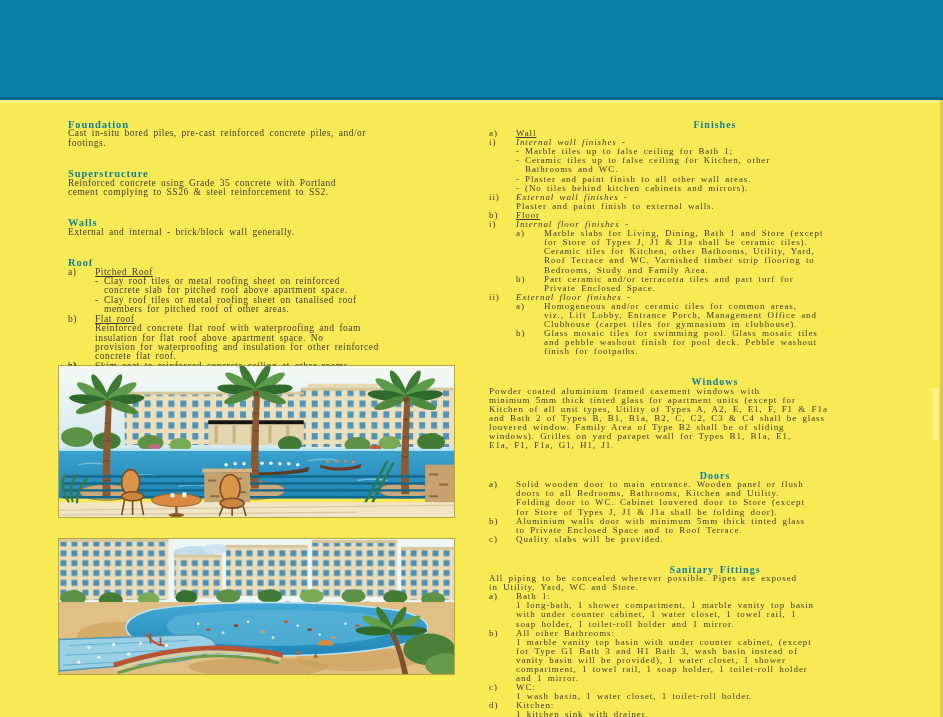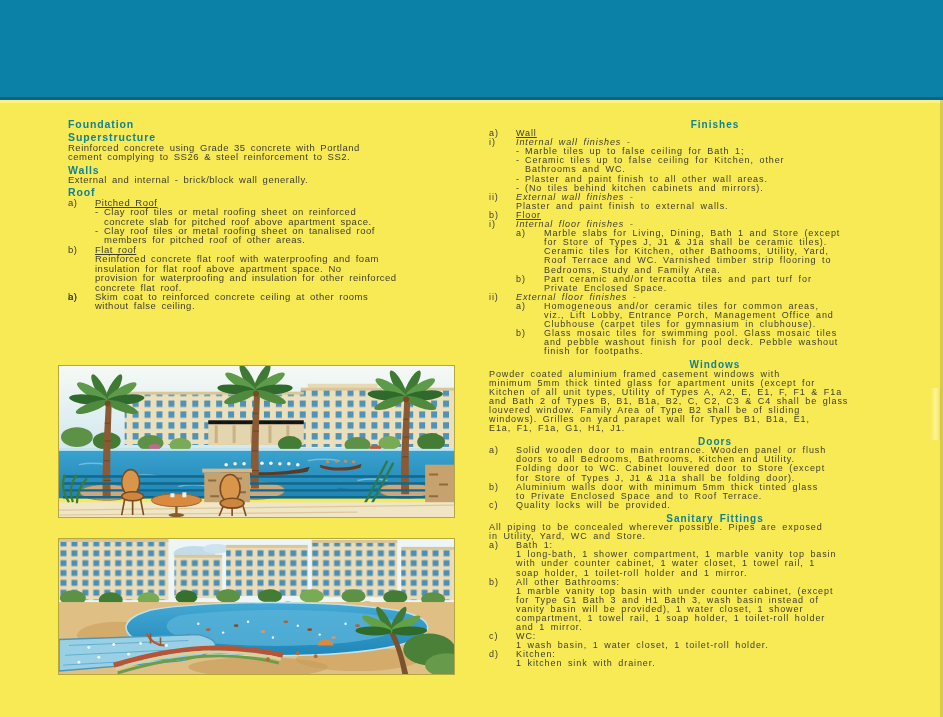--- a/index.html
+++ b/index.html
@@ -1,24 +1,24 @@
 <!DOCTYPE html>
 <html><head>
 <meta charset="utf-8">
 <style>
   html,body{margin:0;padding:0;background:#888;}
   .page{position:relative;width:943px;height:717px;background:#f8ea55;overflow:hidden;
-        font-family:Liberation Sans, sans-serif;}
+        font-family:Liberation Serif, serif;}
   .band{position:absolute;top:0;left:0;width:943px;height:100px;background:#0b81a7;
         box-shadow:inset 0 -3px 0 #06648a;}
   .band-light{position:absolute;top:100px;left:0;width:943px;height:3px;background:#fbf180;}
   .col{position:absolute;top:120px;color:#3d3d30;}
   .col-left{left:68px;width:400px;font-size:9.5px;line-height:9.4px;letter-spacing:.5px;word-spacing:2px;}
   .col-right{left:489px;width:452px;font-size:9px;line-height:9.1px;letter-spacing:.9px;word-spacing:2.2px;}
-  .hd{font-weight:bold;color:#118196;margin-top:4px;}
+  .hd{font-weight:bold;color:#118196;margin-top:21px;}
   .col-left .hd{font-size:10.5px;letter-spacing:.9px;}
   .col-right .hd{font-size:10px;letter-spacing:1px;text-align:center;}
   .hd:first-child{margin-top:0;}
   .blk{position:relative;white-space:pre-line;}
   .lab{position:absolute;top:0;left:0;white-space:nowrap;}
   .i0{padding-left:0;}
   .i1{padding-left:27px;}
   .i2{padding-left:36px;}  .i2 .lab{left:27px;}
   .i3{padding-left:55px;}  .i3 .lab{left:27px;}
   .un .txt{text-decoration:underline;}
@@ -33,20 +33,22 @@
 </style>
 </head>
 <body>
 
 <div class="page">
   <div class="band"></div>
   <div class="band-light"></div>
 
   <div class="col col-left" id="col-left">
       <div class="hd"><span class="txt">Foundation</span></div>
+      <div class="blk i0"><span class="txt">Cast in-situ bored piles, pre-cast reinforced concrete piles, and/or
+footings.</span></div>
       <div class="hd"><span class="txt">Superstructure</span></div>
       <div class="blk i0"><span class="txt">Reinforced concrete using Grade 35 concrete with Portland
 cement complying to SS26 &amp; steel reinforcement to SS2.</span></div>
       <div class="hd"><span class="txt">Walls</span></div>
       <div class="blk i0"><span class="txt">External and internal - brick/block wall generally.</span></div>
       <div class="hd"><span class="txt">Roof</span></div>
       <div class="blk i1 un"><span class="lab">a)</span><span class="txt">Pitched Roof</span></div>
       <div class="blk i2"><span class="lab">-</span><span class="txt">Clay roof tiles or metal roofing sheet on reinforced
 concrete slab for pitched roof above apartment space.</span></div>
       <div class="blk i2"><span class="lab">-</span><span class="txt">Clay roof tiles or metal roofing sheet on tanalised roof
@@ -95,21 +97,21 @@
 louvered window. Family Area of Type B2 shall be of sliding
 windows). Grilles on yard parapet wall for Types B1, B1a, E1,
 E1a, F1, F1a, G1, H1, J1.</span></div>
       <div class="hd"><span class="txt">Doors</span></div>
       <div class="blk i1"><span class="lab">a)</span><span class="txt">Solid wooden door to main entrance. Wooden panel or flush
 doors to all Bedrooms, Bathrooms, Kitchen and Utility.
 Folding door to WC. Cabinet louvered door to Store (except
 for Store of Types J, J1 &amp; J1a shall be folding door).</span></div>
       <div class="blk i1"><span class="lab">b)</span><span class="txt">Aluminium walls door with minimum 5mm thick tinted glass
 to Private Enclosed Space and to Roof Terrace.</span></div>
-      <div class="blk i1"><span class="lab">c)</span><span class="txt">Quality locks will be provided.</span></div>
+      <div class="blk i1"><span class="lab">c)</span><span class="txt">Quality slabs will be provided.</span></div>
       <div class="hd"><span class="txt">Sanitary Fittings</span></div>
       <div class="blk i0"><span class="txt">All piping to be concealed wherever possible. Pipes are exposed
 in Utility, Yard, WC and Store.</span></div>
       <div class="blk i1"><span class="lab">a)</span><span class="txt">Bath 1:</span></div>
       <div class="blk i1"><span class="txt">1 long-bath, 1 shower compartment, 1 marble vanity top basin
 with under counter cabinet, 1 water closet, 1 towel rail, 1
 soap holder, 1 toilet-roll holder and 1 mirror.</span></div>
       <div class="blk i1"><span class="lab">b)</span><span class="txt">All other Bathrooms:</span></div>
       <div class="blk i1"><span class="txt">1 marble vanity top basin with under counter cabinet, (except
 for Type G1 Bath 3 and H1 Bath 3, wash basin instead of

